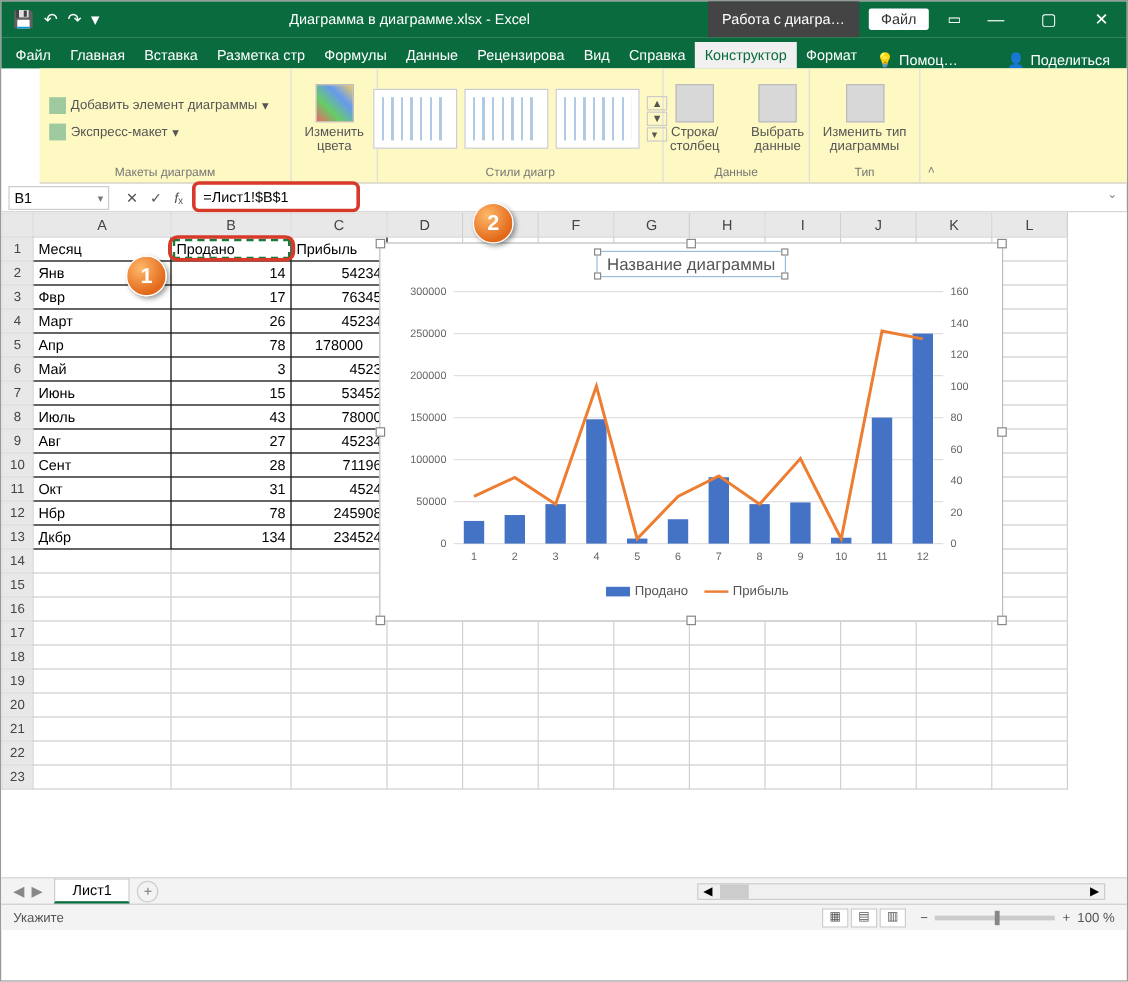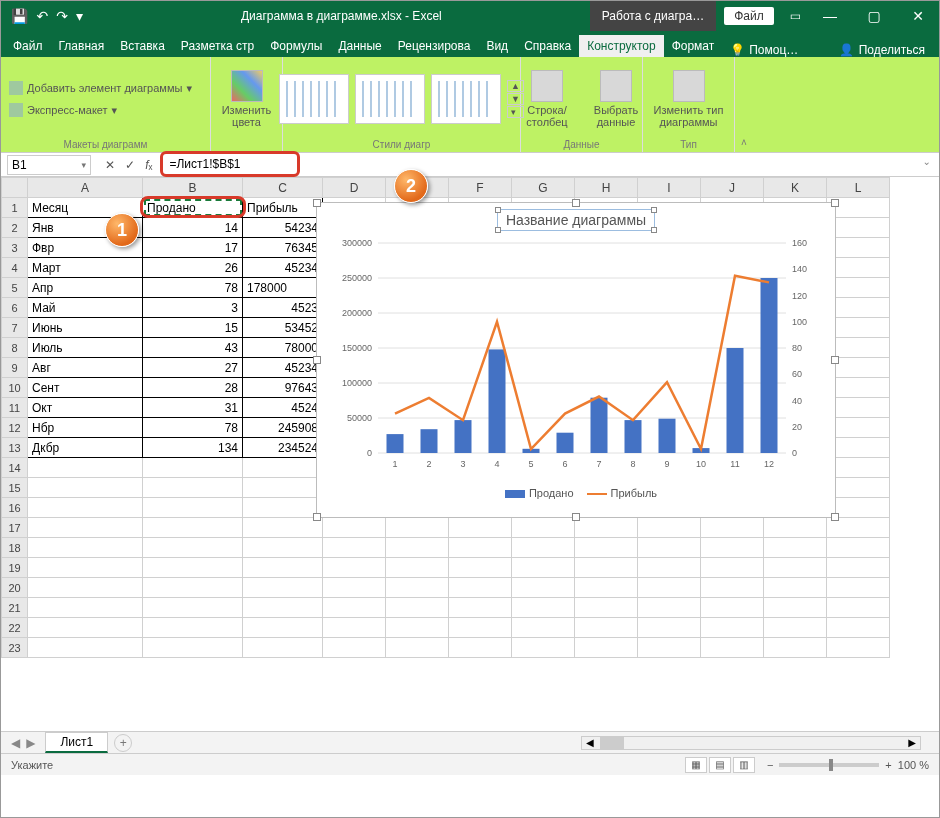--- a/index.html
+++ b/index.html
@@ -16,21 +16,21 @@
   .titlebar .winbtns span { width: 42px; height: 30px; display: flex; align-items: center; justify-content: center; font-size: 14px; }
   
   
   .ribbon-tabs { height: 26px; background: #0a6b3f; display: flex; align-items: flex-end; font-size: 12px; color: #fff; padding: 0 4px; }
   .ribbon-tabs .tab { padding: 4px 8px; cursor: pointer; white-space: nowrap; }
   .ribbon-tabs .tab.active { background: #f0f0f0; color: #0a6b3f; }
   .ribbon-tabs .lamp { margin-left: 8px; display: flex; align-items: center; gap: 4px; }
   .ribbon-tabs .share { margin-left: auto; display: flex; align-items: center; gap: 4px; margin-right: 10px; }
   
   
-  .ribbon { height: 96px; background: #bef264; border-bottom: 1px solid #ccc; display: flex; font-size: 11px; color: #555; }
+  .ribbon { height: 96px; background: #fef9c3; border-bottom: 1px solid #ccc; display: flex; font-size: 11px; color: #555; margin-left: 32px; }
   .ribbon .group { border-right: 1px solid #ddd; padding: 4px 8px 2px 8px; display: flex; flex-direction: column; justify-content: space-between; align-items: center; }
   .ribbon .group .body { display: flex; gap: 4px; align-items: center; flex: 1; }
   .ribbon .group .label { font-size: 10px; color: #777; padding-top: 2px; text-align: center; }
   .ribbon .bigbtn { display: flex; flex-direction: column; align-items: center; justify-content: center; gap: 2px; width: 65px; text-align: center; cursor: pointer; font-size: 11px; }
   .ribbon .bigbtn .icon { width: 32px; height: 32px; background: #d8d8d8; border: 1px solid #bbb; }
   .ribbon .smallbtn { font-size: 11px; cursor: pointer; display: flex; align-items: center; gap: 4px; padding: 2px 0; }
   .ribbon .chartstyle { width: 70px; height: 50px; background: #fff; border: 1px solid #ccc; margin-right: 2px; position: relative; }
   .ribbon .chartstyle::before { content:""; position:absolute; inset:6px; background: repeating-linear-gradient(90deg,#7ba7d0 0 2px,transparent 2px 8px); opacity:.6; }
   .ribbon .collapse { width: 18px; display: flex; align-items: flex-end; justify-content: center; padding-bottom: 4px; font-size: 10px; color:#777; cursor:pointer; }
 
@@ -294,21 +294,21 @@
           <td class="data-cell " style="text-align:left"></td>
           <td class="data-cell " style="text-align:left"></td>
           <td class="data-cell " style="text-align:left"></td>
           <td class="data-cell " style="text-align:left"></td>
           <td class="data-cell " style="text-align:left"></td>
         </tr>
         <tr>
           <th class="rowhdr">5</th>
           <td class="data-cell bordered" style="text-align:left">Апр</td>
           <td class="data-cell bordered" style="text-align:right">78</td>
-          <td class="data-cell bordered" style="text-align:left">178000</td>
+          <td class="data-cell bordered" style="text-align:center">178000</td>
           <td class="data-cell " style="text-align:left"></td>
           <td class="data-cell " style="text-align:left"></td>
           <td class="data-cell " style="text-align:left"></td>
           <td class="data-cell " style="text-align:left"></td>
           <td class="data-cell " style="text-align:left"></td>
           <td class="data-cell " style="text-align:left"></td>
           <td class="data-cell " style="text-align:left"></td>
           <td class="data-cell " style="text-align:left"></td>
           <td class="data-cell " style="text-align:left"></td>
         </tr>
@@ -369,21 +369,21 @@
           <td class="data-cell " style="text-align:left"></td>
           <td class="data-cell " style="text-align:left"></td>
           <td class="data-cell " style="text-align:left"></td>
           <td class="data-cell " style="text-align:left"></td>
           <td class="data-cell " style="text-align:left"></td>
         </tr>
         <tr>
           <th class="rowhdr">10</th>
           <td class="data-cell bordered" style="text-align:left">Сент</td>
           <td class="data-cell bordered" style="text-align:right">28</td>
-          <td class="data-cell bordered" style="text-align:right">97643</td>
+          <td class="data-cell bordered" style="text-align:right">71196</td>
           <td class="data-cell " style="text-align:left"></td>
           <td class="data-cell " style="text-align:left"></td>
           <td class="data-cell " style="text-align:left"></td>
           <td class="data-cell " style="text-align:left"></td>
           <td class="data-cell " style="text-align:left"></td>
           <td class="data-cell " style="text-align:left"></td>
           <td class="data-cell " style="text-align:left"></td>
           <td class="data-cell " style="text-align:left"></td>
           <td class="data-cell " style="text-align:left"></td>
         </tr>

